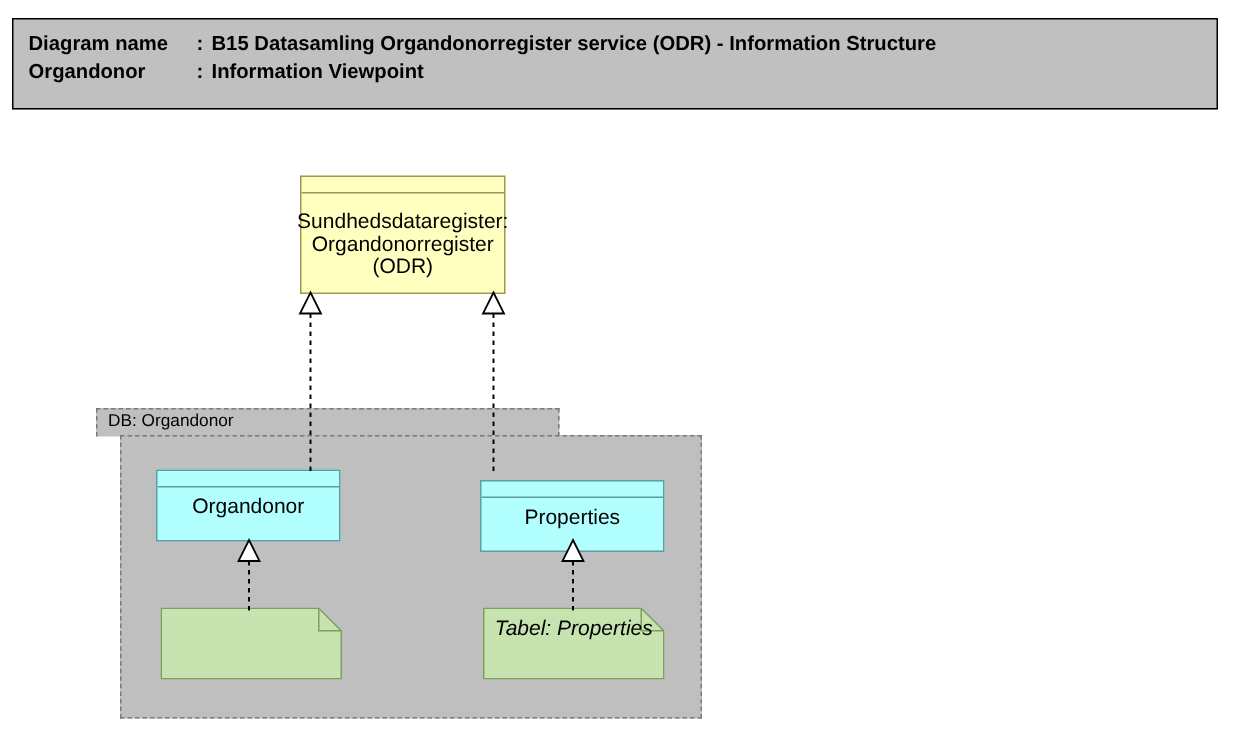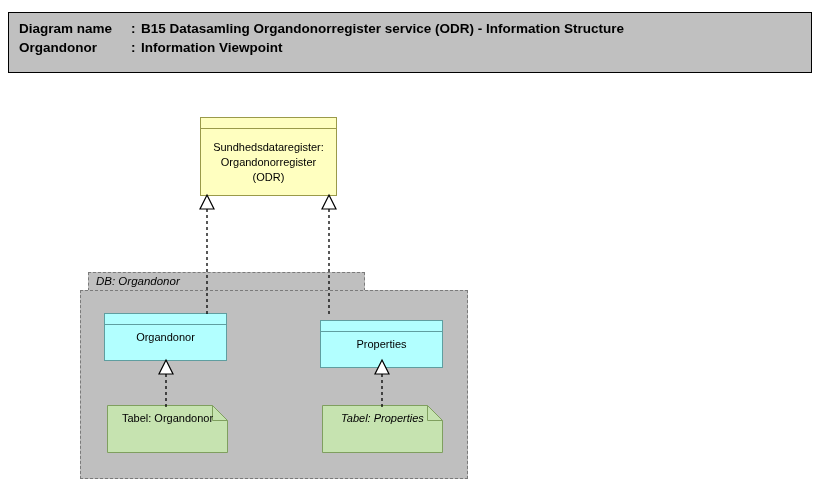--- a/index.html
+++ b/index.html
@@ -46,21 +46,21 @@
   }
   .title-sep {
     display: inline-block;
     width: 10px;
   }
 
   
   .node {
     position: absolute;
     box-sizing: border-box;
-    font-size: 11px;
+    font-size: 14px;
     color: #000000;
   }
 
   
   .obj-yellow {
     background: #ffffc0;
     border: 1px solid #9a9a4a;
   }
   .obj-yellow .compartment-bar {
     height: 10px;
@@ -173,41 +173,40 @@
     <div class="title-row">
       <span class="title-label">Organdonor</span><span class="title-sep">:</span><span>Information Viewpoint</span>
     </div>
   </div>
 
   <div class="node obj-yellow" style="left:200px; top:117px; width:137px; height:79px;">
     <div class="compartment-bar"></div>
     <div class="node-label">Sundhedsdataregister: Organdonorregister (ODR)</div>
   </div>
 
-  <div class="package-tab" style="left:88px; top:272px; width:277px; height:19px;font-style:italic;">
+  <div class="package-tab" style="left:64px; top:272px; width:309px; height:19px;">
     <span class="pkg-label">DB: Organdonor</span>
   </div>
   <div class="package-body" style="left:80px; top:290px; width:388px; height:189px;"></div>
 
   <div class="node obj-cyan" style="left:104px; top:313px; width:123px; height:48px;">
     <div class="compartment-bar"></div>
     <div class="node-label">Organdonor</div>
   </div>
 
   <div class="node obj-cyan" style="left:320px; top:320px; width:123px; height:48px;">
     <div class="compartment-bar"></div>
     <div class="node-label">Properties</div>
   </div>
 
   <div class="node obj-green" style="left:107px; top:405px; width:121px; height:48px;">
     <svg viewBox="0 0 121 48" preserveAspectRatio="none">
       <polygon points="0.5,0.5 105.5,0.5 120.5,15.5 120.5,47.5 0.5,47.5" fill="#c6e3b0" stroke="#7f9f5f" stroke-width="1"></polygon>
       <polyline points="105.5,0.5 105.5,15.5 120.5,15.5" fill="none" stroke="#7f9f5f" stroke-width="1"></polyline>
     </svg>
-    <div class="node-label">Tabel: Organdonor</div>
   </div>
 
   <div class="node obj-green" style="left:322px; top:405px; width:121px; height:48px;font-style:italic;">
     <svg viewBox="0 0 121 48" preserveAspectRatio="none">
       <polygon points="0.5,0.5 105.5,0.5 120.5,15.5 120.5,47.5 0.5,47.5" fill="#c6e3b0" stroke="#7f9f5f" stroke-width="1"></polygon>
       <polyline points="105.5,0.5 105.5,15.5 120.5,15.5" fill="none" stroke="#7f9f5f" stroke-width="1"></polyline>
     </svg>
     <div class="node-label">Tabel: Properties</div>
   </div>
 

